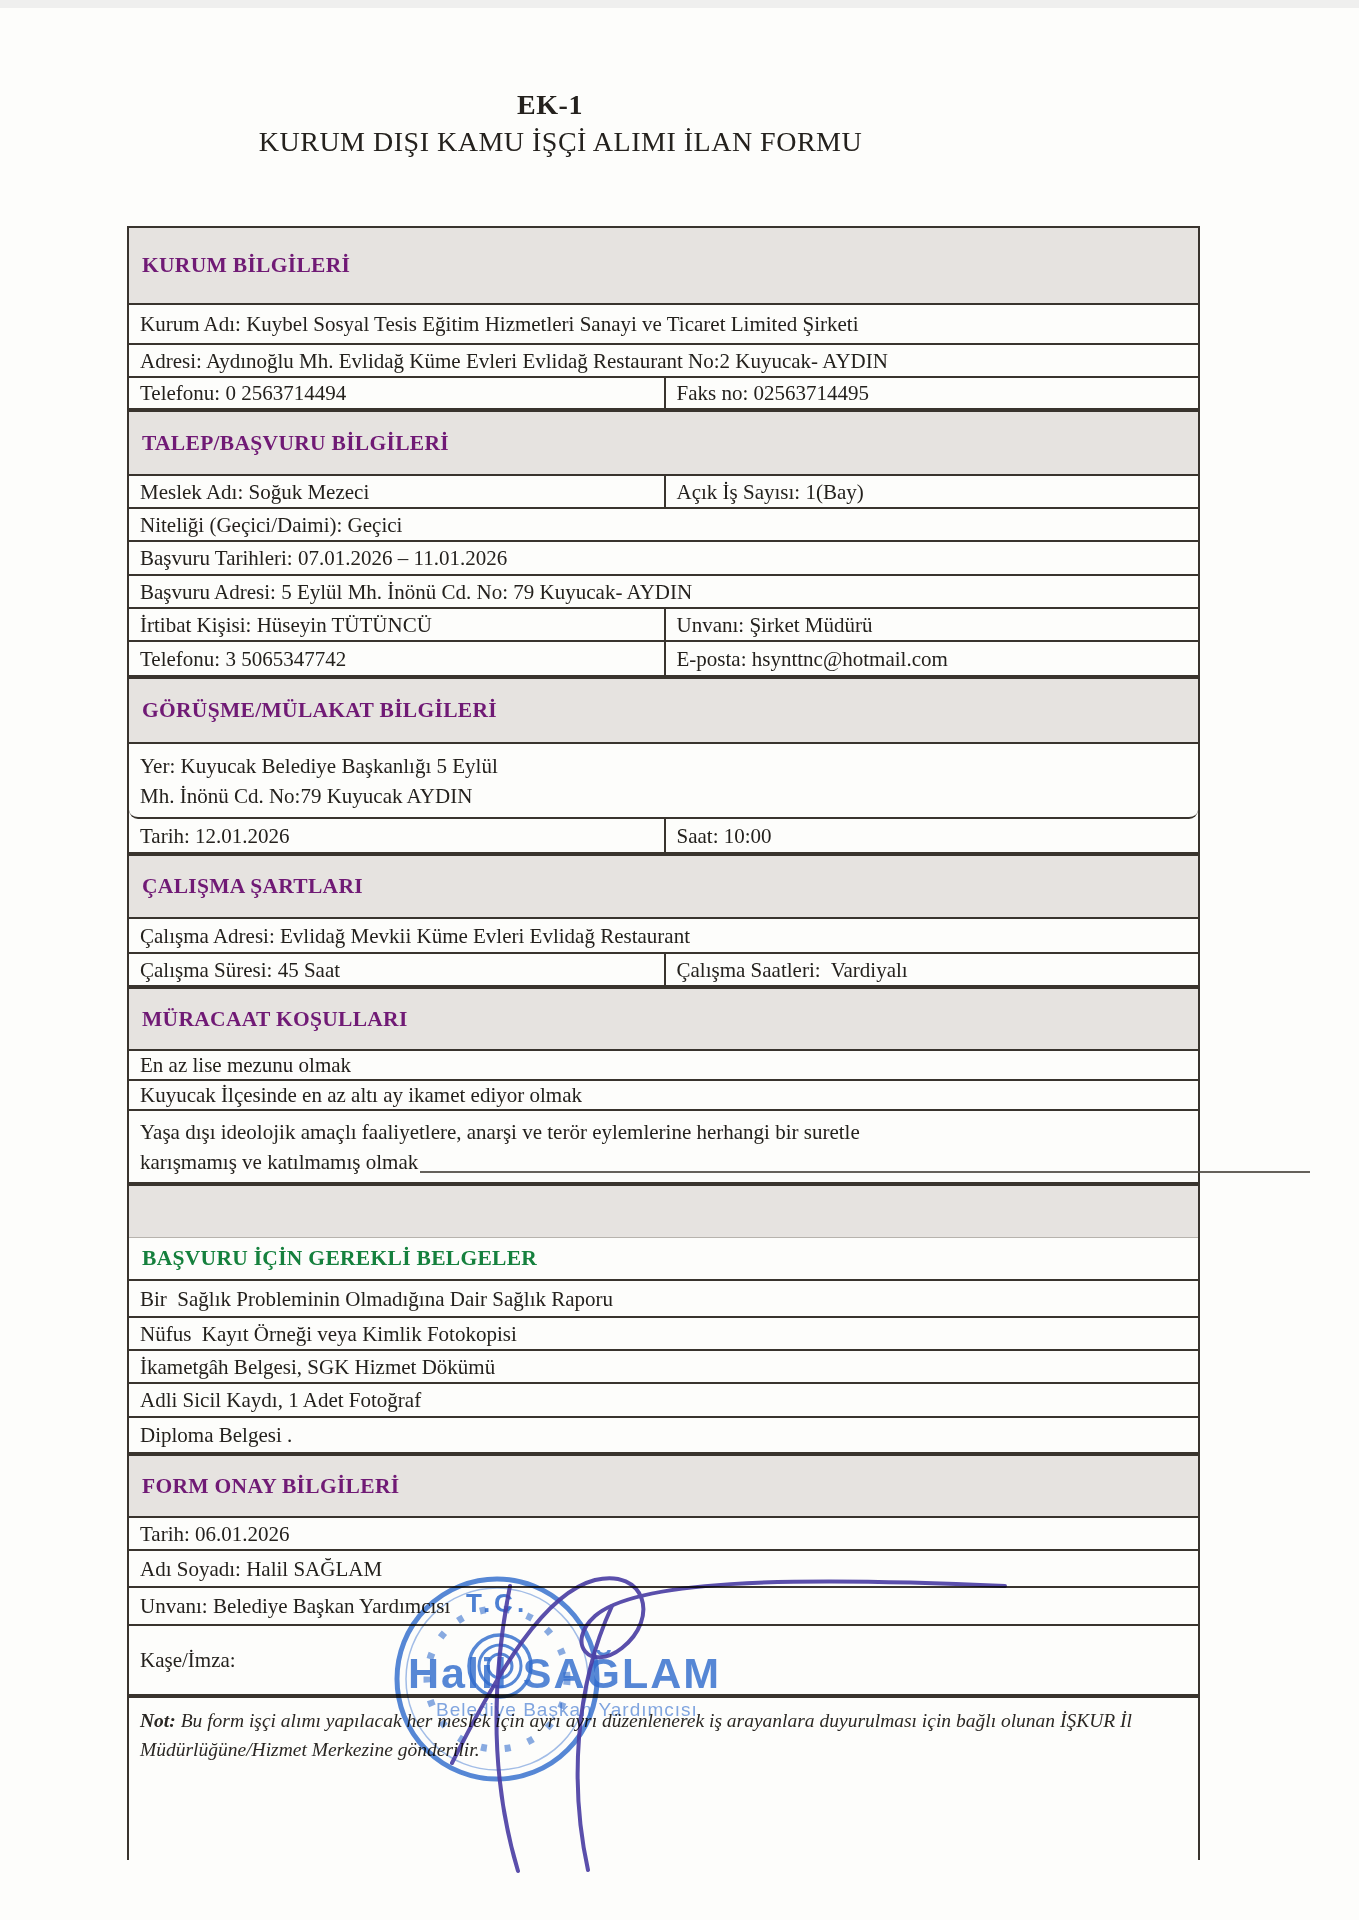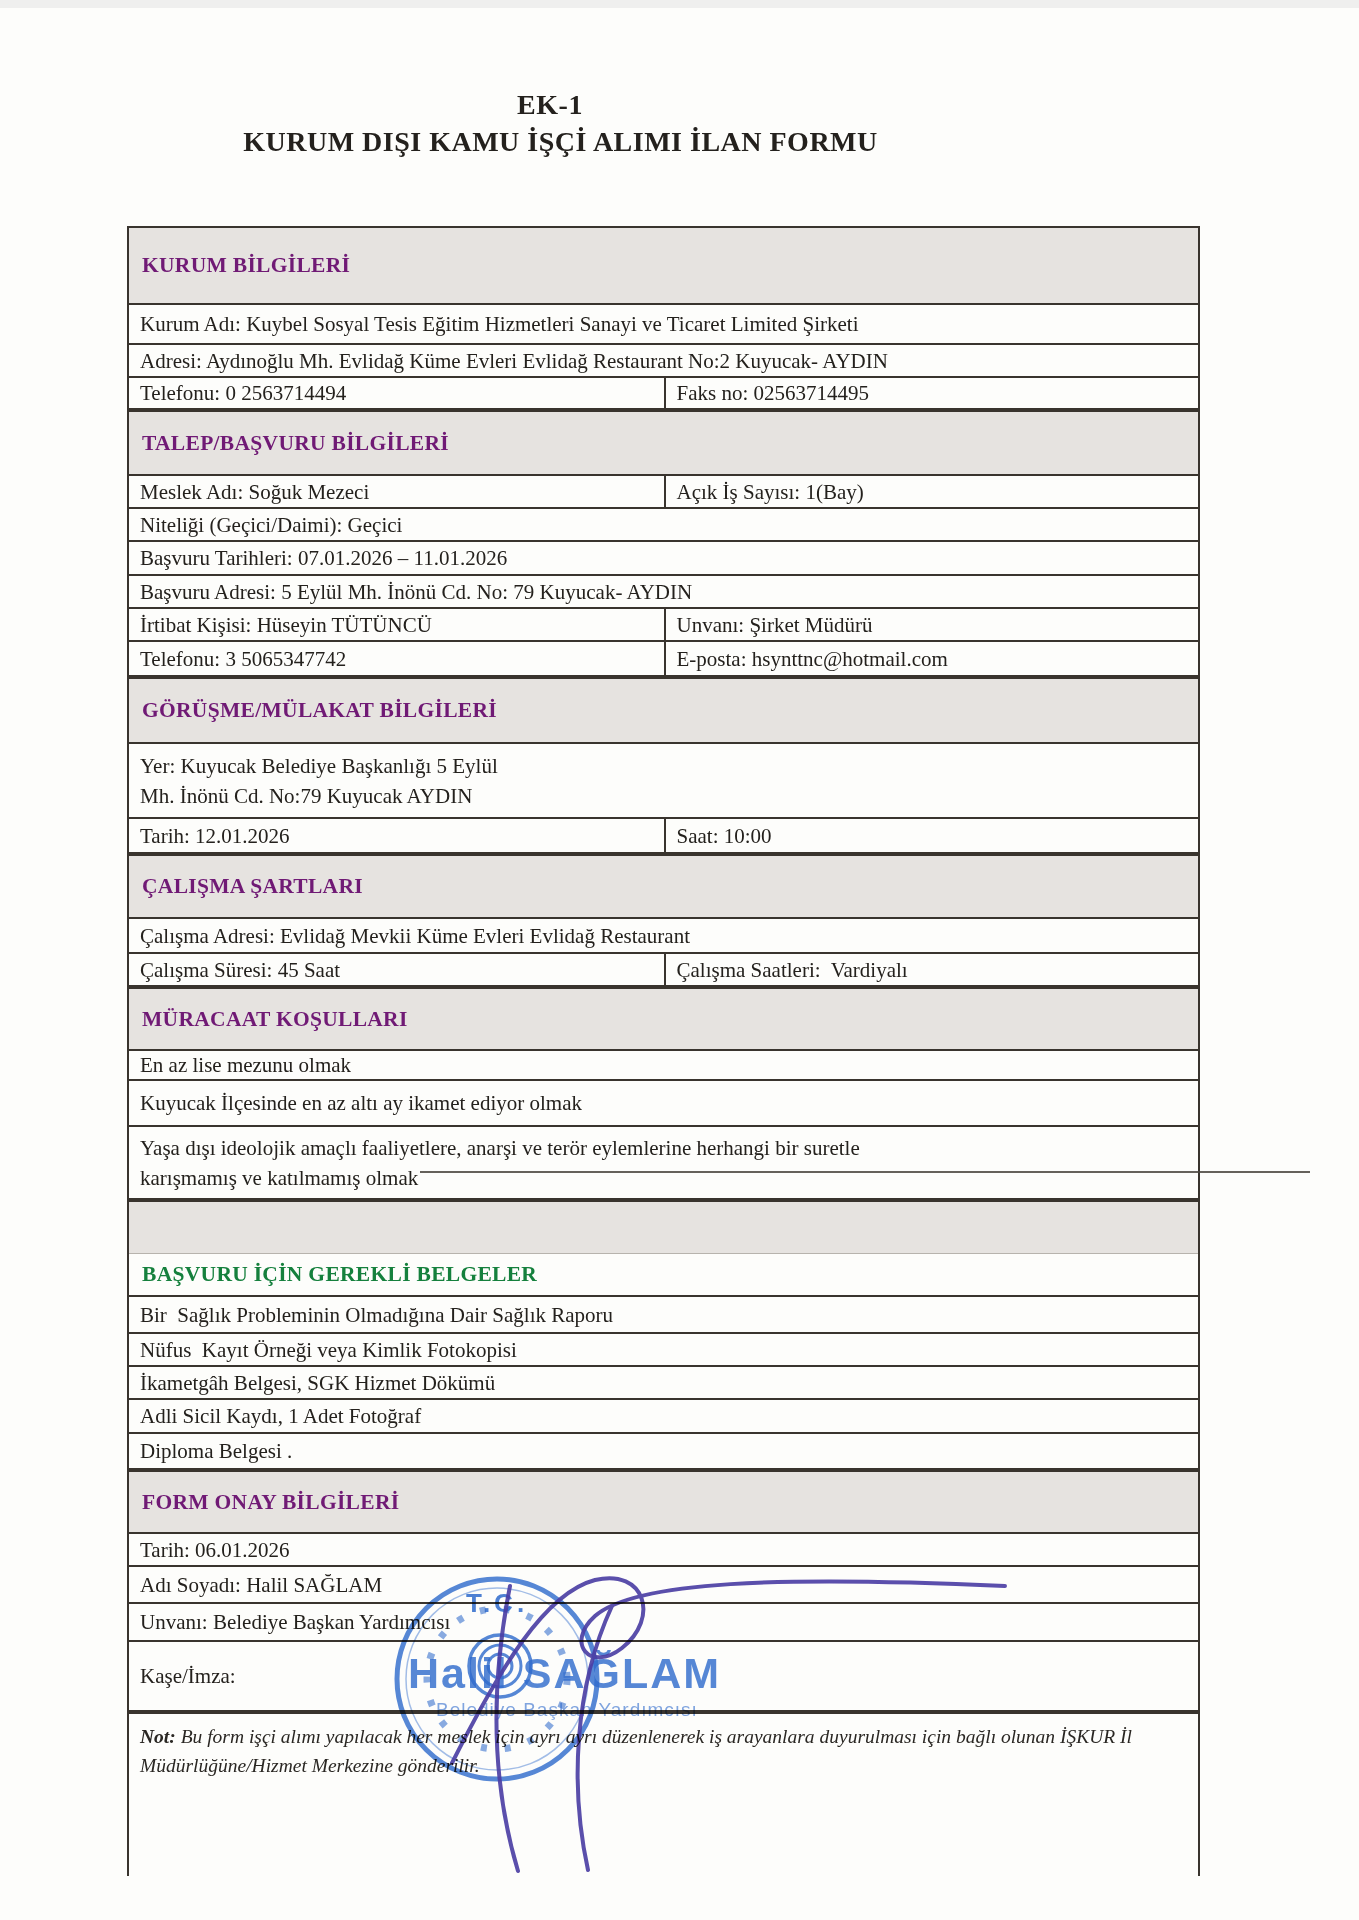--- a/index.html
+++ b/index.html
@@ -3,21 +3,21 @@
 <meta charset="utf-8">
 <style>
   html,body{margin:0;padding:0;background:#efefee;}
   .page{
     position:relative;width:1359px;height:1920px;margin:8px auto;
     background:#fdfdfb;overflow:hidden;
     font-family:"Liberation Serif", serif;color:#24211d;
   }
   .titles{position:absolute;top:80px;left:0;width:1100px;text-align:center;}
   .titles .t1{font-size:28px;font-weight:bold;letter-spacing:.5px;line-height:34px;}
-  .titles .t2{font-size:28px;font-weight:bold;letter-spacing:.5px;line-height:40px;padding-left:21px;}
+  .titles .t2{font-size:28px;font-weight:normal;letter-spacing:.5px;line-height:40px;padding-left:21px;}
   .form-table{
     position:absolute;left:127px;top:218px;width:1073px;
     border-left:2px solid #39342e;border-right:2px solid #39342e;border-top:2px solid #39342e;
     box-sizing:border-box;background:#fdfdfb;
   }
   .band{
     background:#e6e3e0;border-bottom:2px solid #39342e;border-top:2px solid #39342e;
     display:flex;align-items:center;padding-left:13px;
     font-weight:bold;font-size:21.5px;letter-spacing:.3px;box-sizing:border-box;color:#701a75;
   }
@@ -85,41 +85,41 @@
       </div>
       <div class="row" style="height: 33px;">
         <div class="cell">İrtibat Kişisi: Hüseyin TÜTÜNCÜ</div>
         <div class="cell c1">Unvanı: Şirket Müdürü</div>
       </div>
       <div class="row" style="height: 35px;">
         <div class="cell">Telefonu: 3 5065347742</div>
         <div class="cell c1">E-posta: hsynttnc@hotmail.com</div>
       </div>
       <div class="band" style="height: 67px;">GÖRÜŞME/MÜLAKAT BİLGİLERİ</div>
-      <div class="row single" style="height: 75px;">
+      <div class="row single" style="height: 75px; border-radius: 9px;">
         <div class="cell">Yer: Kuyucak Belediye Başkanlığı 5 Eylül
 Mh. İnönü Cd. No:79 Kuyucak AYDIN</div>
       </div>
       <div class="row" style="height: 35px;">
         <div class="cell">Tarih: 12.01.2026</div>
         <div class="cell c1">Saat: 10:00</div>
       </div>
       <div class="band" style="height: 65px;">ÇALIŞMA ŞARTLARI</div>
       <div class="row single" style="height: 35px;">
         <div class="cell">Çalışma Adresi: Evlidağ Mevkii Küme Evleri Evlidağ Restaurant</div>
       </div>
       <div class="row" style="height: 33px;">
         <div class="cell">Çalışma Süresi: 45 Saat</div>
         <div class="cell c1">Çalışma Saatleri:  Vardiyalı</div>
       </div>
       <div class="band" style="height: 64px;">MÜRACAAT KOŞULLARI</div>
       <div class="row single" style="height: 30px;">
         <div class="cell">En az lise mezunu olmak</div>
       </div>
-      <div class="row single" style="height: 46px;">
+      <div class="row single" style="height: 30px;">
         <div class="cell">Kuyucak İlçesinde en az altı ay ikamet ediyor olmak</div>
       </div>
       <div class="row single" style="height: 73px;">
         <div class="cell">Yaşa dışı ideolojik amaçlı faaliyetlere, anarşi ve terör eylemlerine herhangi bir suretle
 karışmamış ve katılmamış olmak</div>
       </div>
       <div class="band spacer" style="height: 54px;"></div>
       <div class="hplain" style="height: 43px;">BAŞVURU İÇİN GEREKLİ BELGELER</div>
       <div class="row single" style="height: 37px;">
         <div class="cell">Bir  Sağlık Probleminin Olmadığına Dair Sağlık Raporu</div>

